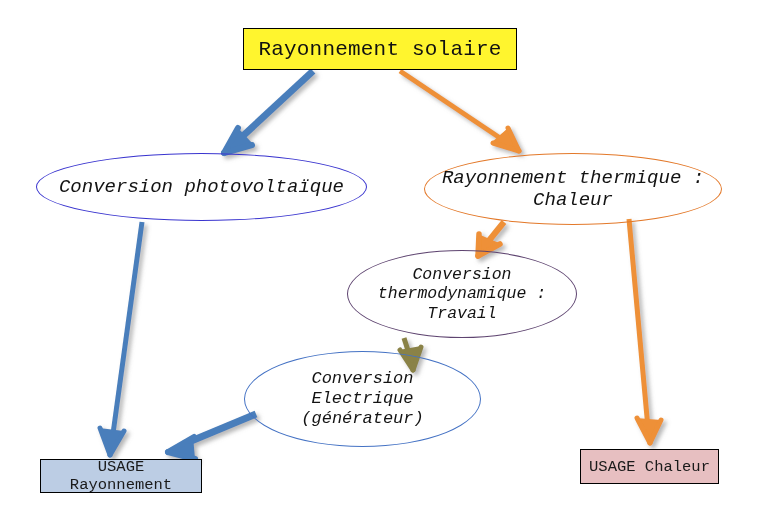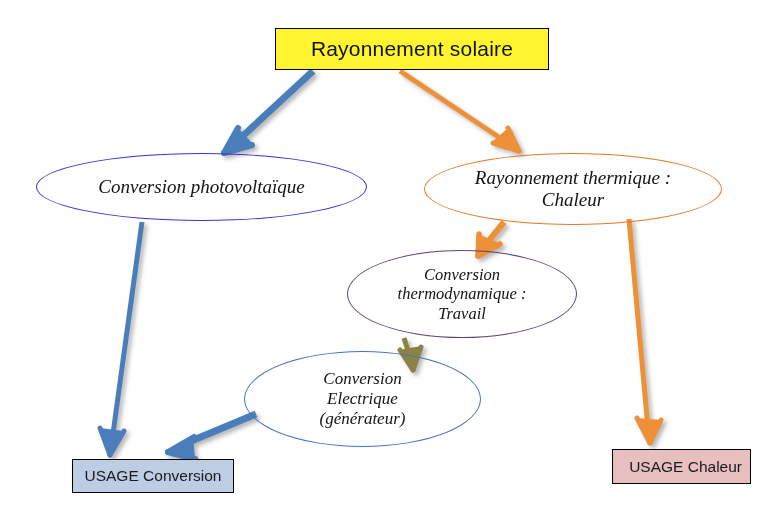--- a/index.html
+++ b/index.html
@@ -25,26 +25,26 @@
   }
 
   
   .node {
     position: absolute;
     display: flex;
     align-items: center;
     justify-content: center;
     text-align: center;
     box-sizing: border-box;
+    font-family: Liberation Mono, monospace;
   }
 
   .rect-node {
     border: 1.5px solid #000000;
-    font-family: Liberation Sans, sans-serif;
-    margin-left: 32px;
+    font-family: Liberation Mono, monospace;
   }
 
   .source-box {
     left: 243px;
     top: 28px;
     width: 274px;
     height: 42px;
     background: #FFF52E;
     font-size: 21px;
     color: #111111;
@@ -62,21 +62,20 @@
   }
 
   .usage-chaleur-box {
     left: 580px;
     top: 449px;
     width: 139px;
     height: 35px;
     background: #E7BFC1;
     font-size: 15.5px;
     color: #1a1a1a;
-    justify-content: flex-end;
   }
 
   .ellipse-node {
     border-radius: 50%;
     background: transparent;
     font-style: italic;
     line-height: 1.16;
     color: #131313;
   }
 
@@ -203,20 +202,20 @@
 Travail</span>
   </div>
 
   <div class="node ellipse-node elec-ellipse">
     <span class="node-label">Conversion
 Electrique
 (générateur)</span>
   </div>
 
   <div class="node rect-node usage-elec-box">
-    <span class="node-label">USAGE Conversion</span>
+    <span class="node-label">USAGE Rayonnement</span>
   </div>
 
   <div class="node rect-node usage-chaleur-box">
     <span class="node-label">USAGE Chaleur</span>
   </div>
 
 </div>
 
 </body></html>

